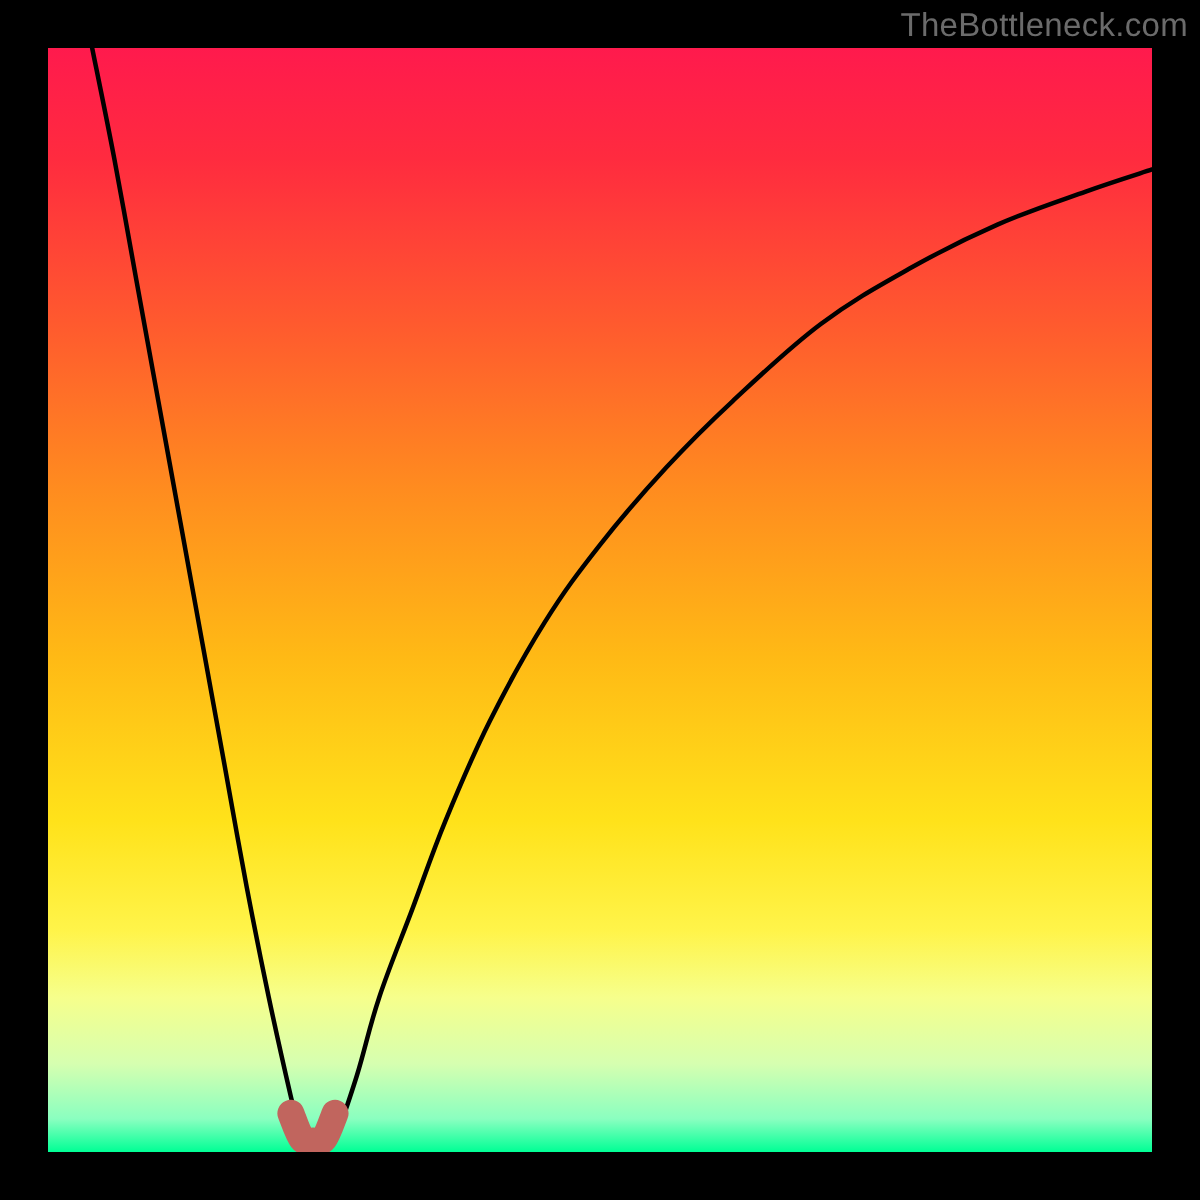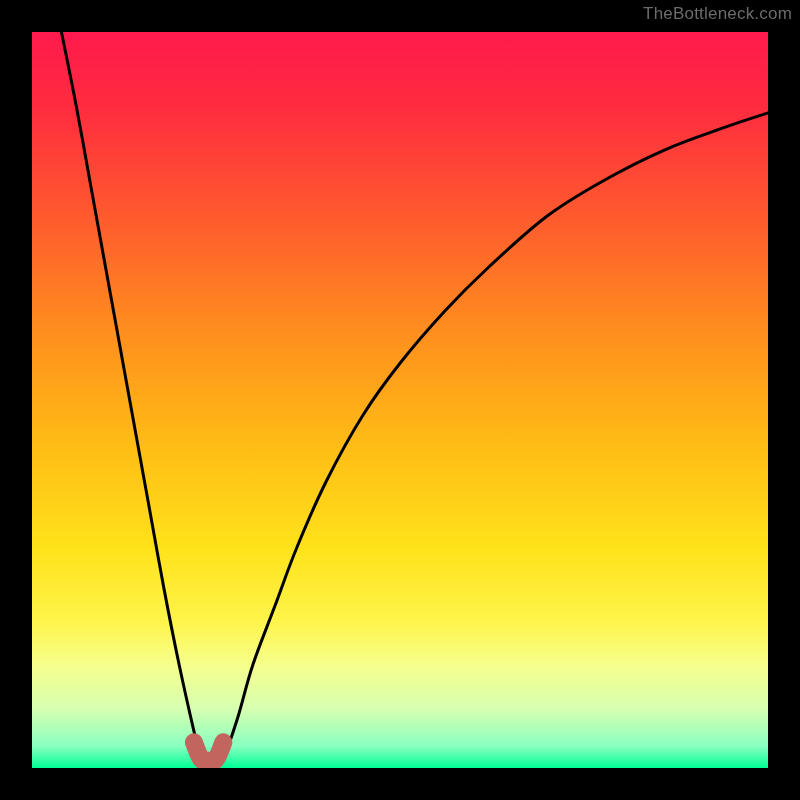--- a/index.html
+++ b/index.html
@@ -34,21 +34,21 @@
     position: absolute;
     inset: 0;
     width: 736px;
     height: 736px;
   }
   .watermark {
     position: absolute;
     top: 4px;
     right: 8px;
     color: #6b6b6b;
-    font-size: 17px;
+    font-size: 22px;
     letter-spacing: 0.2px;
   }
 </style>
 </head>
 <body>
 
 <div class="frame">
 
   <div class="plot-area">
 

